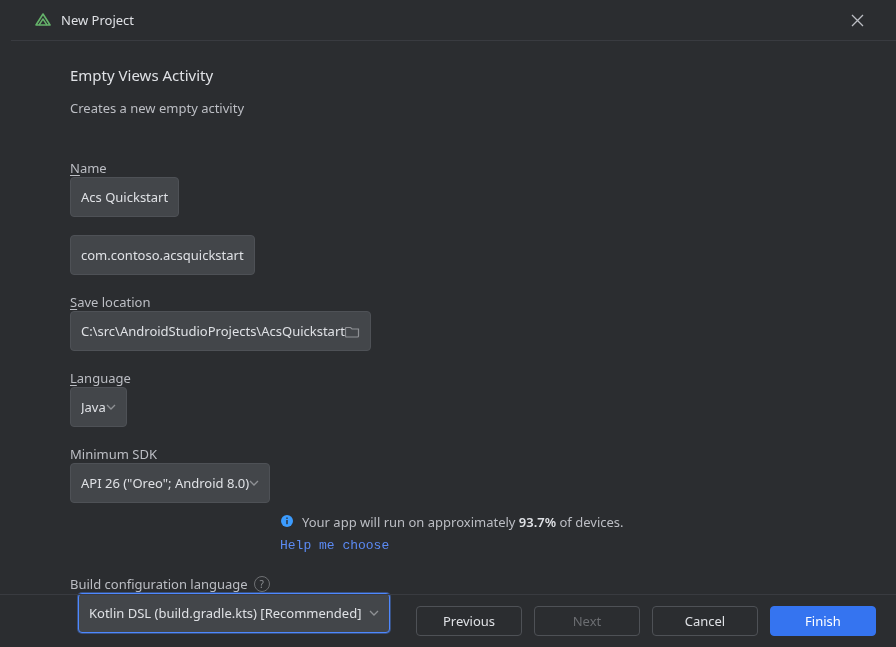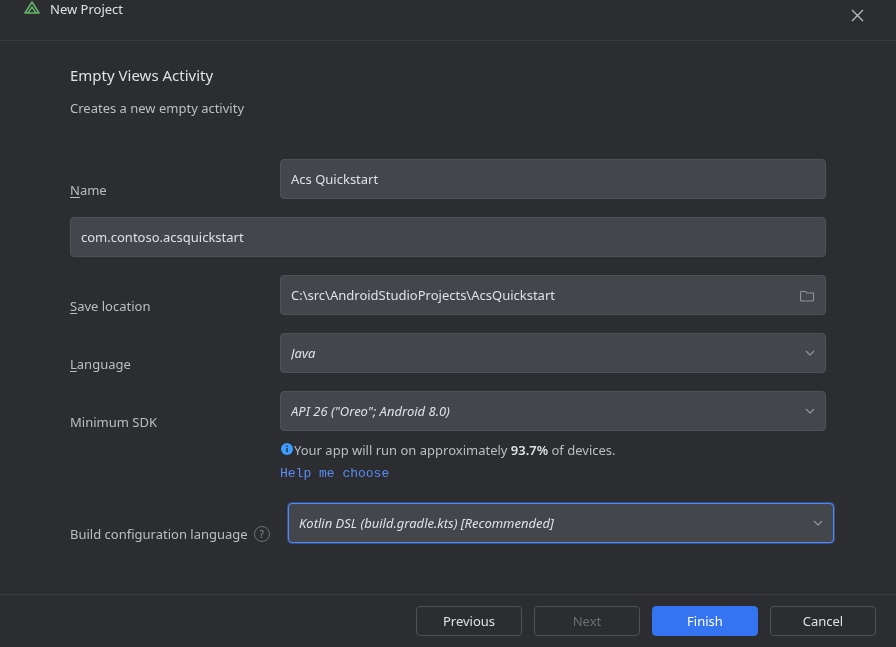--- a/index.html
+++ b/index.html
@@ -13,45 +13,45 @@
     --divider:#393b40;
     --accent:#3574f0;
     --accent-border:#4e88ff;
     --link:#5b8af4;
     --btn-bg:#2b2d30;
     --btn-border:#4e5156;
     --btn-disabled:#6b6d71;
   }
   html,body{margin:0;padding:0;width:896px;height:647px;background:var(--bg);color:var(--text);
     font-family:"Segoe UI",system-ui,-apple-system,sans-serif;font-size:13px;overflow:hidden;}
-  .titlebar{height:40px;display:flex;padding:0 24px;background:var(--bg);
-    border-bottom:1px solid var(--divider);}
+  .titlebar{height:40px;display:flex;align-items:center;padding:0 24px;background:var(--bg);
+    border-bottom:1px solid var(--divider);margin-left:11px;}
   .titlebar .logo{width:16px;height:16px;margin-right:10px;display:flex;align-items:center;justify-content:center;}
   .titlebar .title{font-size:13px;color:var(--text);}
   .titlebar .spacer{flex:1;}
   .titlebar .close{width:30px;height:30px;display:flex;align-items:center;justify-content:center;
     color:var(--text-dim);cursor:pointer;}
   .content{padding:24px 70px 0 70px;}
   .heading{font-size:15px;font-weight:400;color:var(--text);margin-bottom:14px;}
   .subhead{font-size:13px;color:var(--text-dim);margin-bottom:42px;}
-  .row{display:flex;align-items:flex-end;margin-bottom:18px;}
+  .row{display:flex;align-items:flex-start;margin-bottom:18px;flex-direction:column;}
   .lbl{width:210px;color:var(--text-dim);font-size:13px;display:flex;align-items:center;gap:6px;}
   .mn{text-decoration:underline;text-underline-offset:2px;}
   .field{flex:1;position:relative;}
   .input, .select{
     width:100%;box-sizing:border-box;height:40px;background:var(--bg-field);
     border:1px solid var(--bg-field-border);border-radius:4px;color:var(--text);
     padding:0 10px;font-size:13px;display:flex;align-items:center;
   }
   .input-val{flex:1;white-space:nowrap;overflow:hidden;text-overflow:ellipsis;}
-  .select{cursor:pointer;font-style:italic;}
+  .select{cursor:pointer;}
   .select .chev{margin-left:auto;color:var(--text-muted);display:flex;align-items:center;}
   .select.focused{border:1px solid var(--accent-border);box-shadow:0 0 0 1px rgba(78,136,255,.4);margin-left:8px;}
   .folder-ic{margin-left:auto;color:var(--text-muted);display:flex;align-items:center;cursor:pointer;}
-  .info-row{display:flex;margin:0 0 4px 210px;align-items:flex-start;}
+  .info-row{display:flex;margin:0 0 4px 210px;align-items:flex-start;gap:8px;}
   .info-ic{color:#3c9cff;margin-top:1px;display:flex;}
   .info-text{color:var(--text-dim);font-size:13px;}
   .info-text b{color:var(--text);font-weight:600;}
   .help-link{margin-left:210px;color:var(--link);font-size:13px;cursor:pointer;margin-bottom:22px;display:inline-block;font-family:Liberation Mono, monospace;}
   .help-ic{width:14px;height:14px;border:1px solid #6e7073;border-radius:50%;
     display:inline-flex;align-items:center;justify-content:center;font-size:10px;color:#8f9195;cursor:pointer;}
   .footer{position:absolute;left:0;right:0;bottom:0;height:52px;border-top:1px solid var(--divider);
     display:flex;align-items:center;justify-content:flex-end;gap:12px;padding:0 20px;}
   .btn{min-width:72px;height:28px;padding:0 16px;border-radius:4px;font-size:13px;
     display:flex;align-items:center;justify-content:center;cursor:pointer;
@@ -175,15 +175,15 @@
             </svg>
         </span>
       </div>
     </div>
   </div>
 </div>
 
 <div class="footer">
   <div class="btn">Previous</div>
   <div class="btn disabled">Next</div>
+  <div class="btn">Cancel</div>
   <div class="btn primary">Finish</div>
-  <div class="btn">Cancel</div>
 </div>
 
 </body></html>

